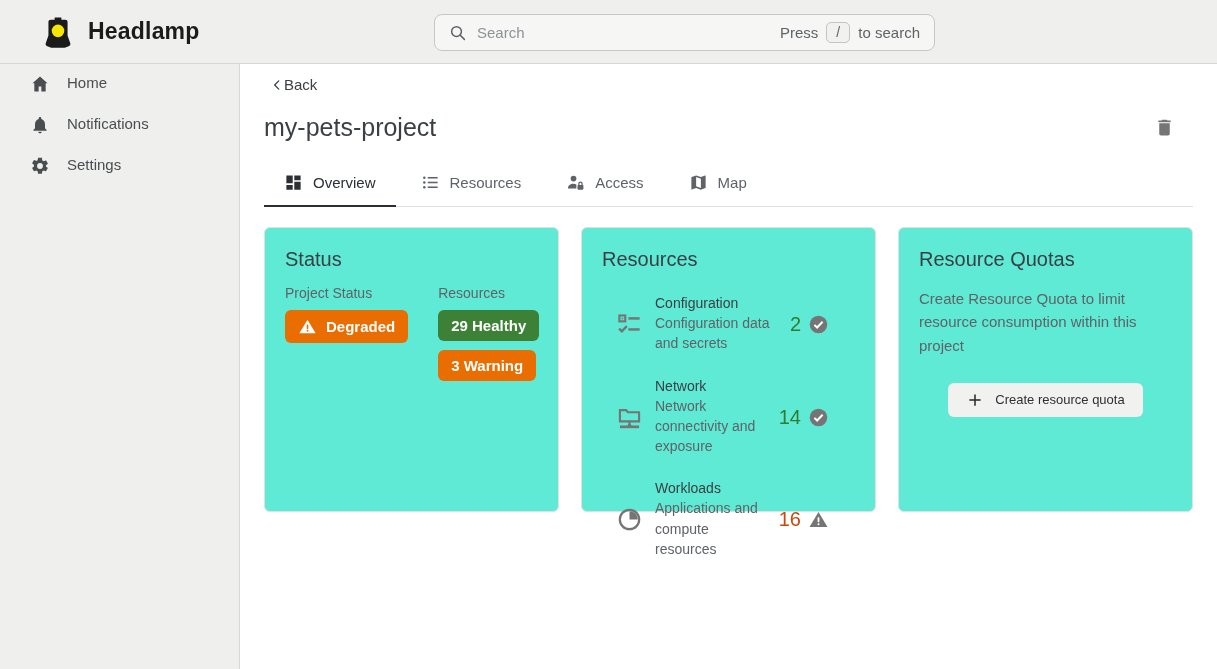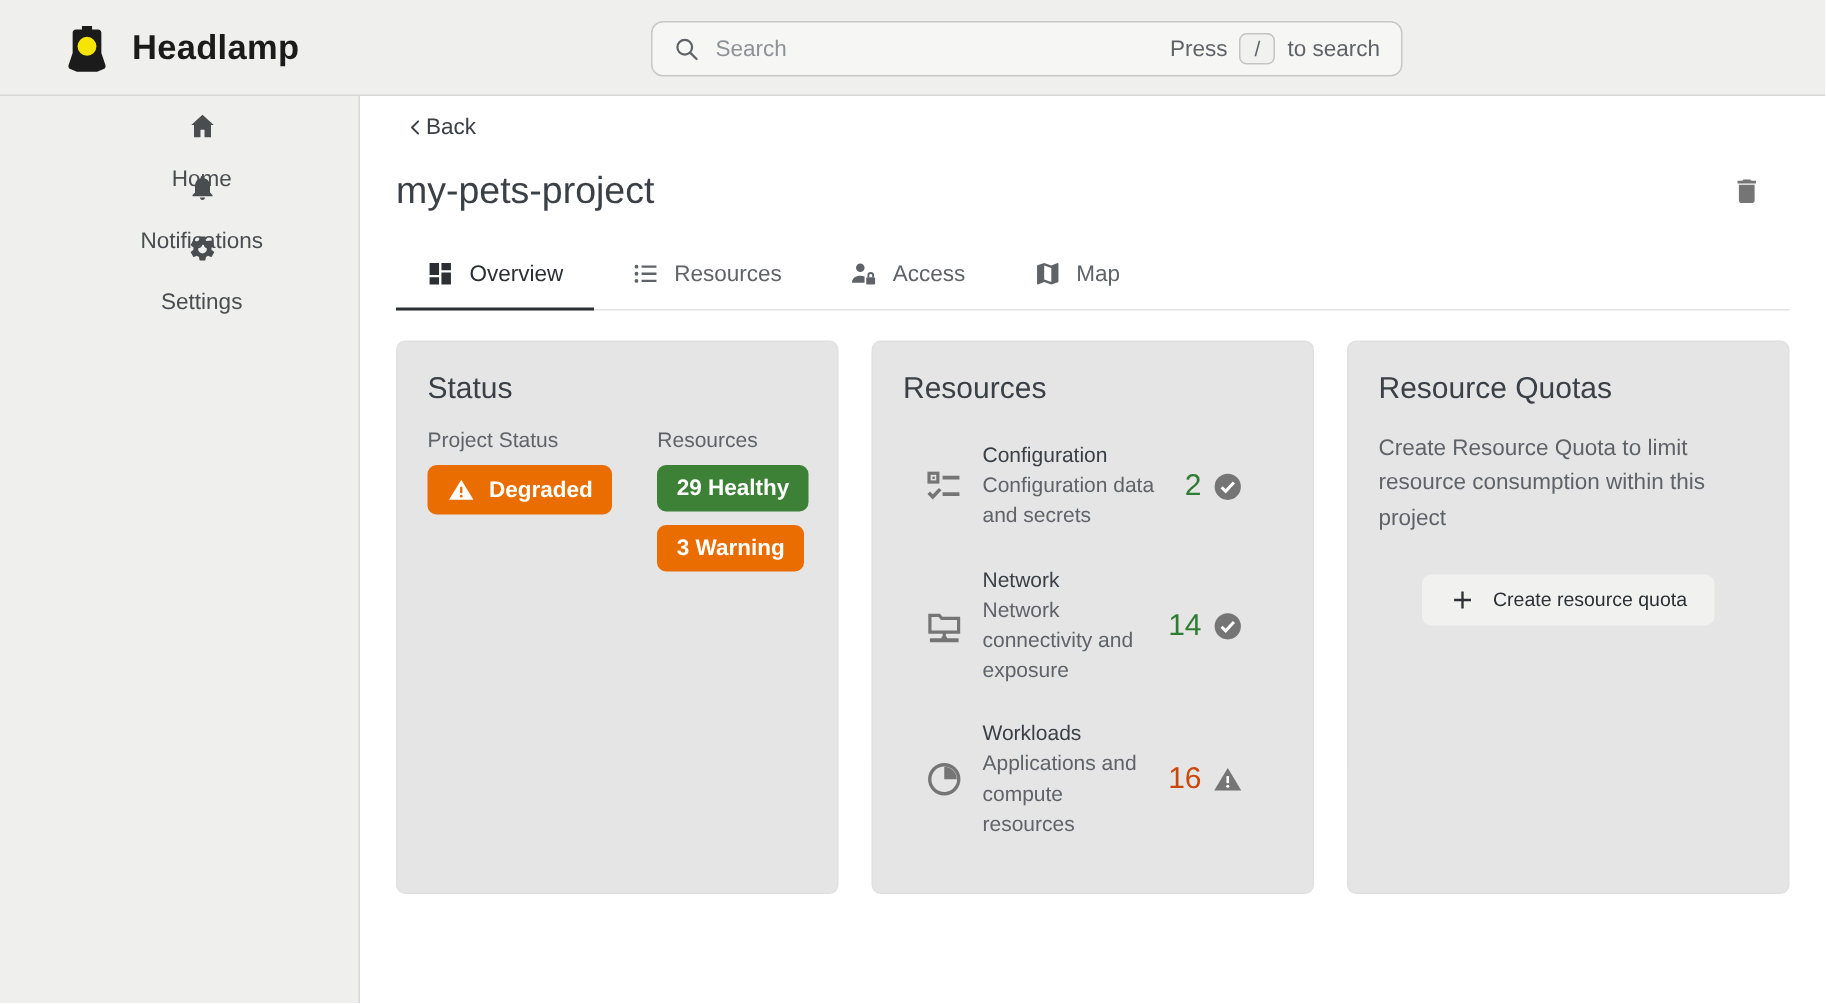--- a/index.html
+++ b/index.html
@@ -33,22 +33,22 @@
     border:1px solid #c4c4c4; border-radius:5px; background:#f1f1f0;
     padding:1px 6px 2px; font-size:14px; color:#5f6368;
   }
 
   
   .sidebar {
     position:absolute; top:64px; left:0; width:240px; bottom:0;
     background:#efefee; border-right:1px solid #d8d8d8; padding-top:10px;
   }
   .side-item {
-    display:flex; align-items:center; gap:17px; height:41px;
-    padding-left:30px; color:#4a4d50; font-size:15px; cursor:pointer;flex-direction:column;
+    display:flex; gap:17px; height:41px;
+    padding-left:30px; color:#4a4d50; font-size:15px; cursor:pointer;
   }
   .side-item svg { flex:0 0 auto; }
 
   
   .content { position:absolute; top:64px; left:240px; width:977px; bottom:0; background:#fff; padding:0 24px; }
 
   .back-row { margin-top:12px; margin-left:6px; display:flex; align-items:center; width:max-content; cursor:pointer; }
   .back-label { font-size:15px; color:#3a4045; }
 
   .title-row { display:flex; justify-content:space-between; align-items:center; margin-top:20px; }
@@ -59,21 +59,21 @@
   .tab {
     display:flex; align-items:center; gap:10px;
     padding:9px 20px 13px; font-size:15px; color:#5f6368; cursor:pointer;
     border-bottom:2px solid transparent; margin-bottom:-1px; margin-right:5px;
   }
   .tab.active { color:#2b2f33; border-bottom-color:#2b2f33; }
 
   
   .cards { display:flex; gap:22px; margin-top:20px; }
   .card {
-    width:295px; height:369px; background:#e5e5e5;
+    width:295px; height:285px; background:#5eead4;
     border:1px solid #e0e0e0; border-radius:6px; padding:20px;
   }
   .card-title { font-size:20px; font-weight:400; color:#3a4045; }
 
   
   .status-cols { display:flex; gap:30px; margin-top:14px; }
   .col-label { font-size:14px; color:#5f6368; }
   .badge-stack { display:flex; flex-direction:column; gap:9px; margin-top:9px; align-items:flex-start; }
   .badge {
     display:inline-flex; align-items:center; gap:9px;

